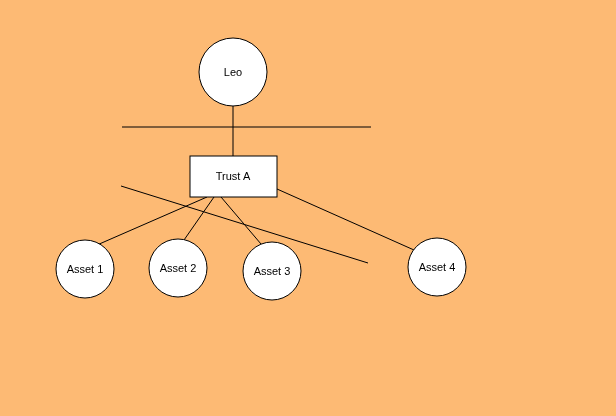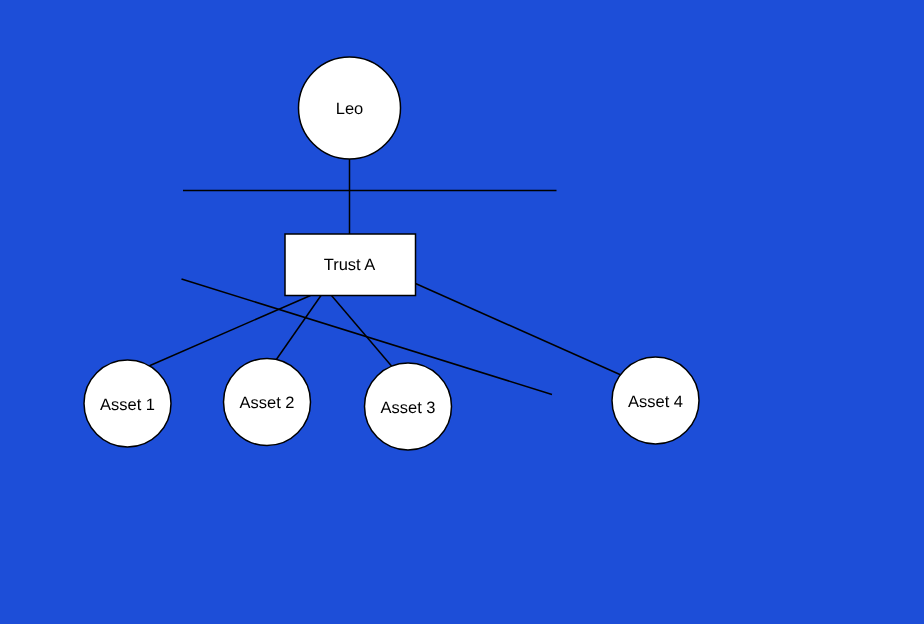--- a/index.html
+++ b/index.html
@@ -4,21 +4,21 @@
 <style>
   html, body {
     margin: 0;
     padding: 0;
     background: #ffffff;
   }
   .canvas {
     position: relative;
     width: 616px;
     height: 416px;
-    background: #1d4ed8;
+    background: #fdba74;
     overflow: hidden;
     font-family: "Liberation Sans", sans-serif;
     text-align: center;
   }
   svg {
     display: block;
   }
   .shape {
     fill: #ffffff;
     stroke: #000000;

